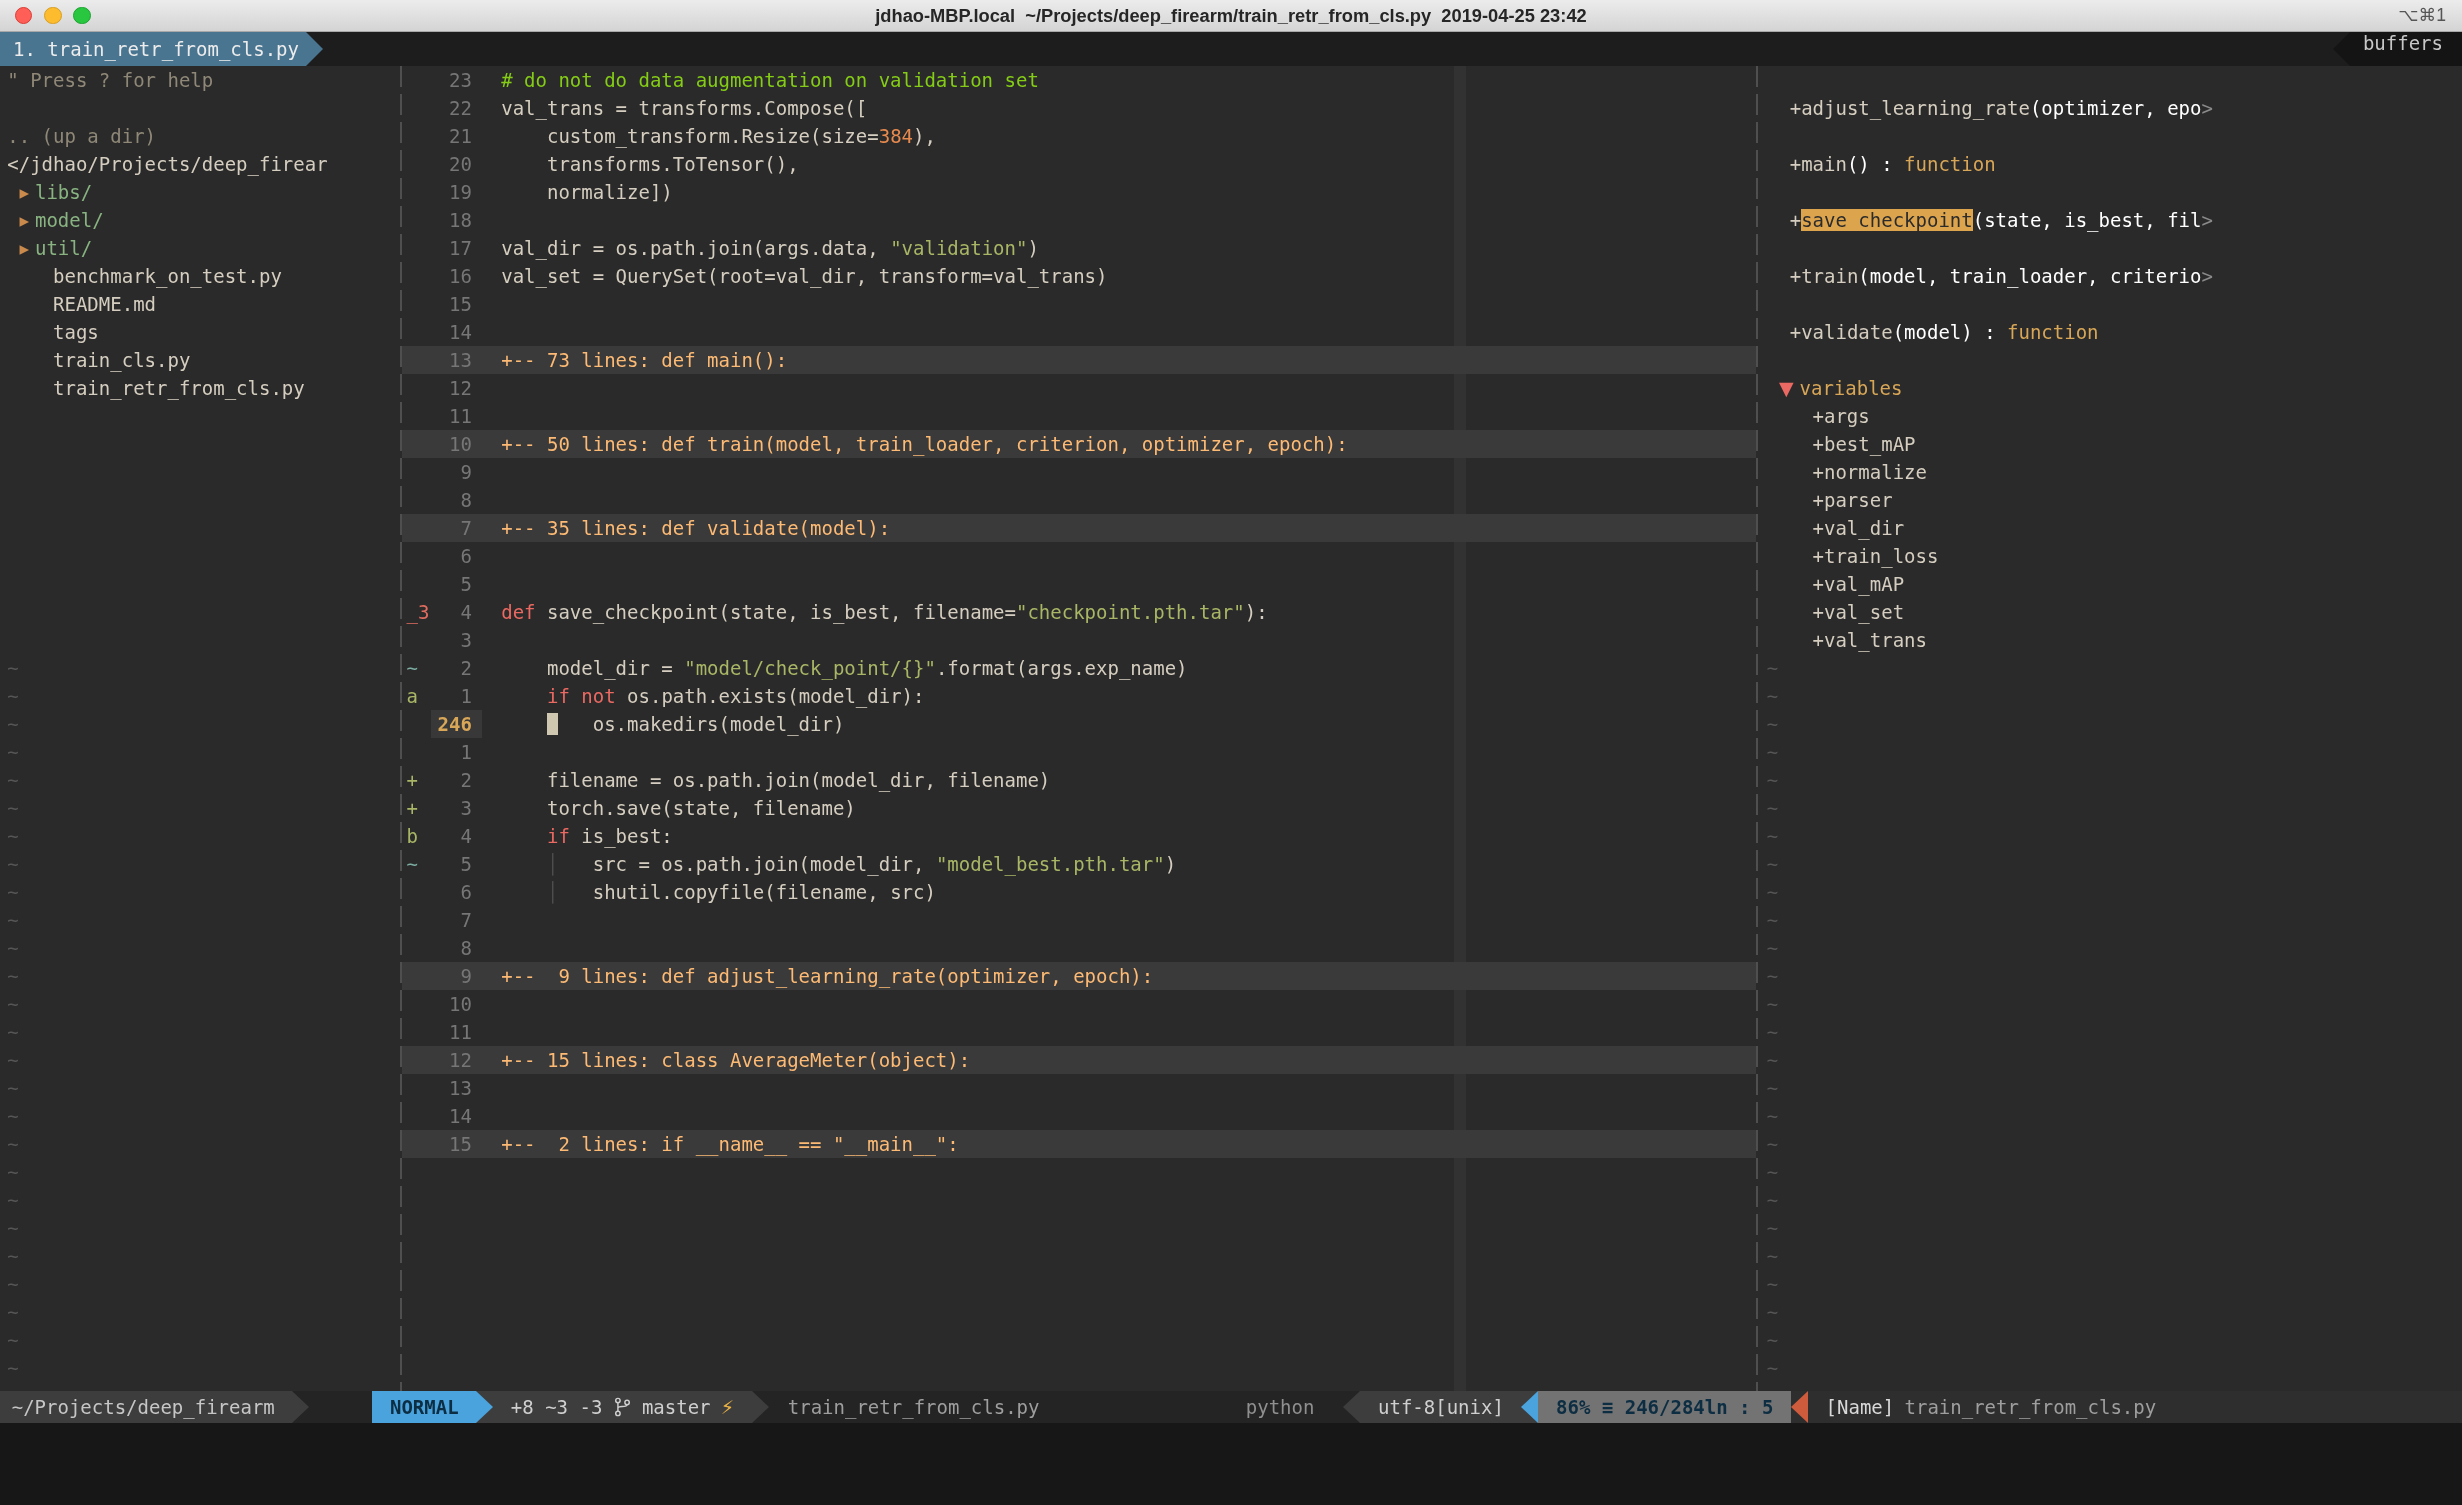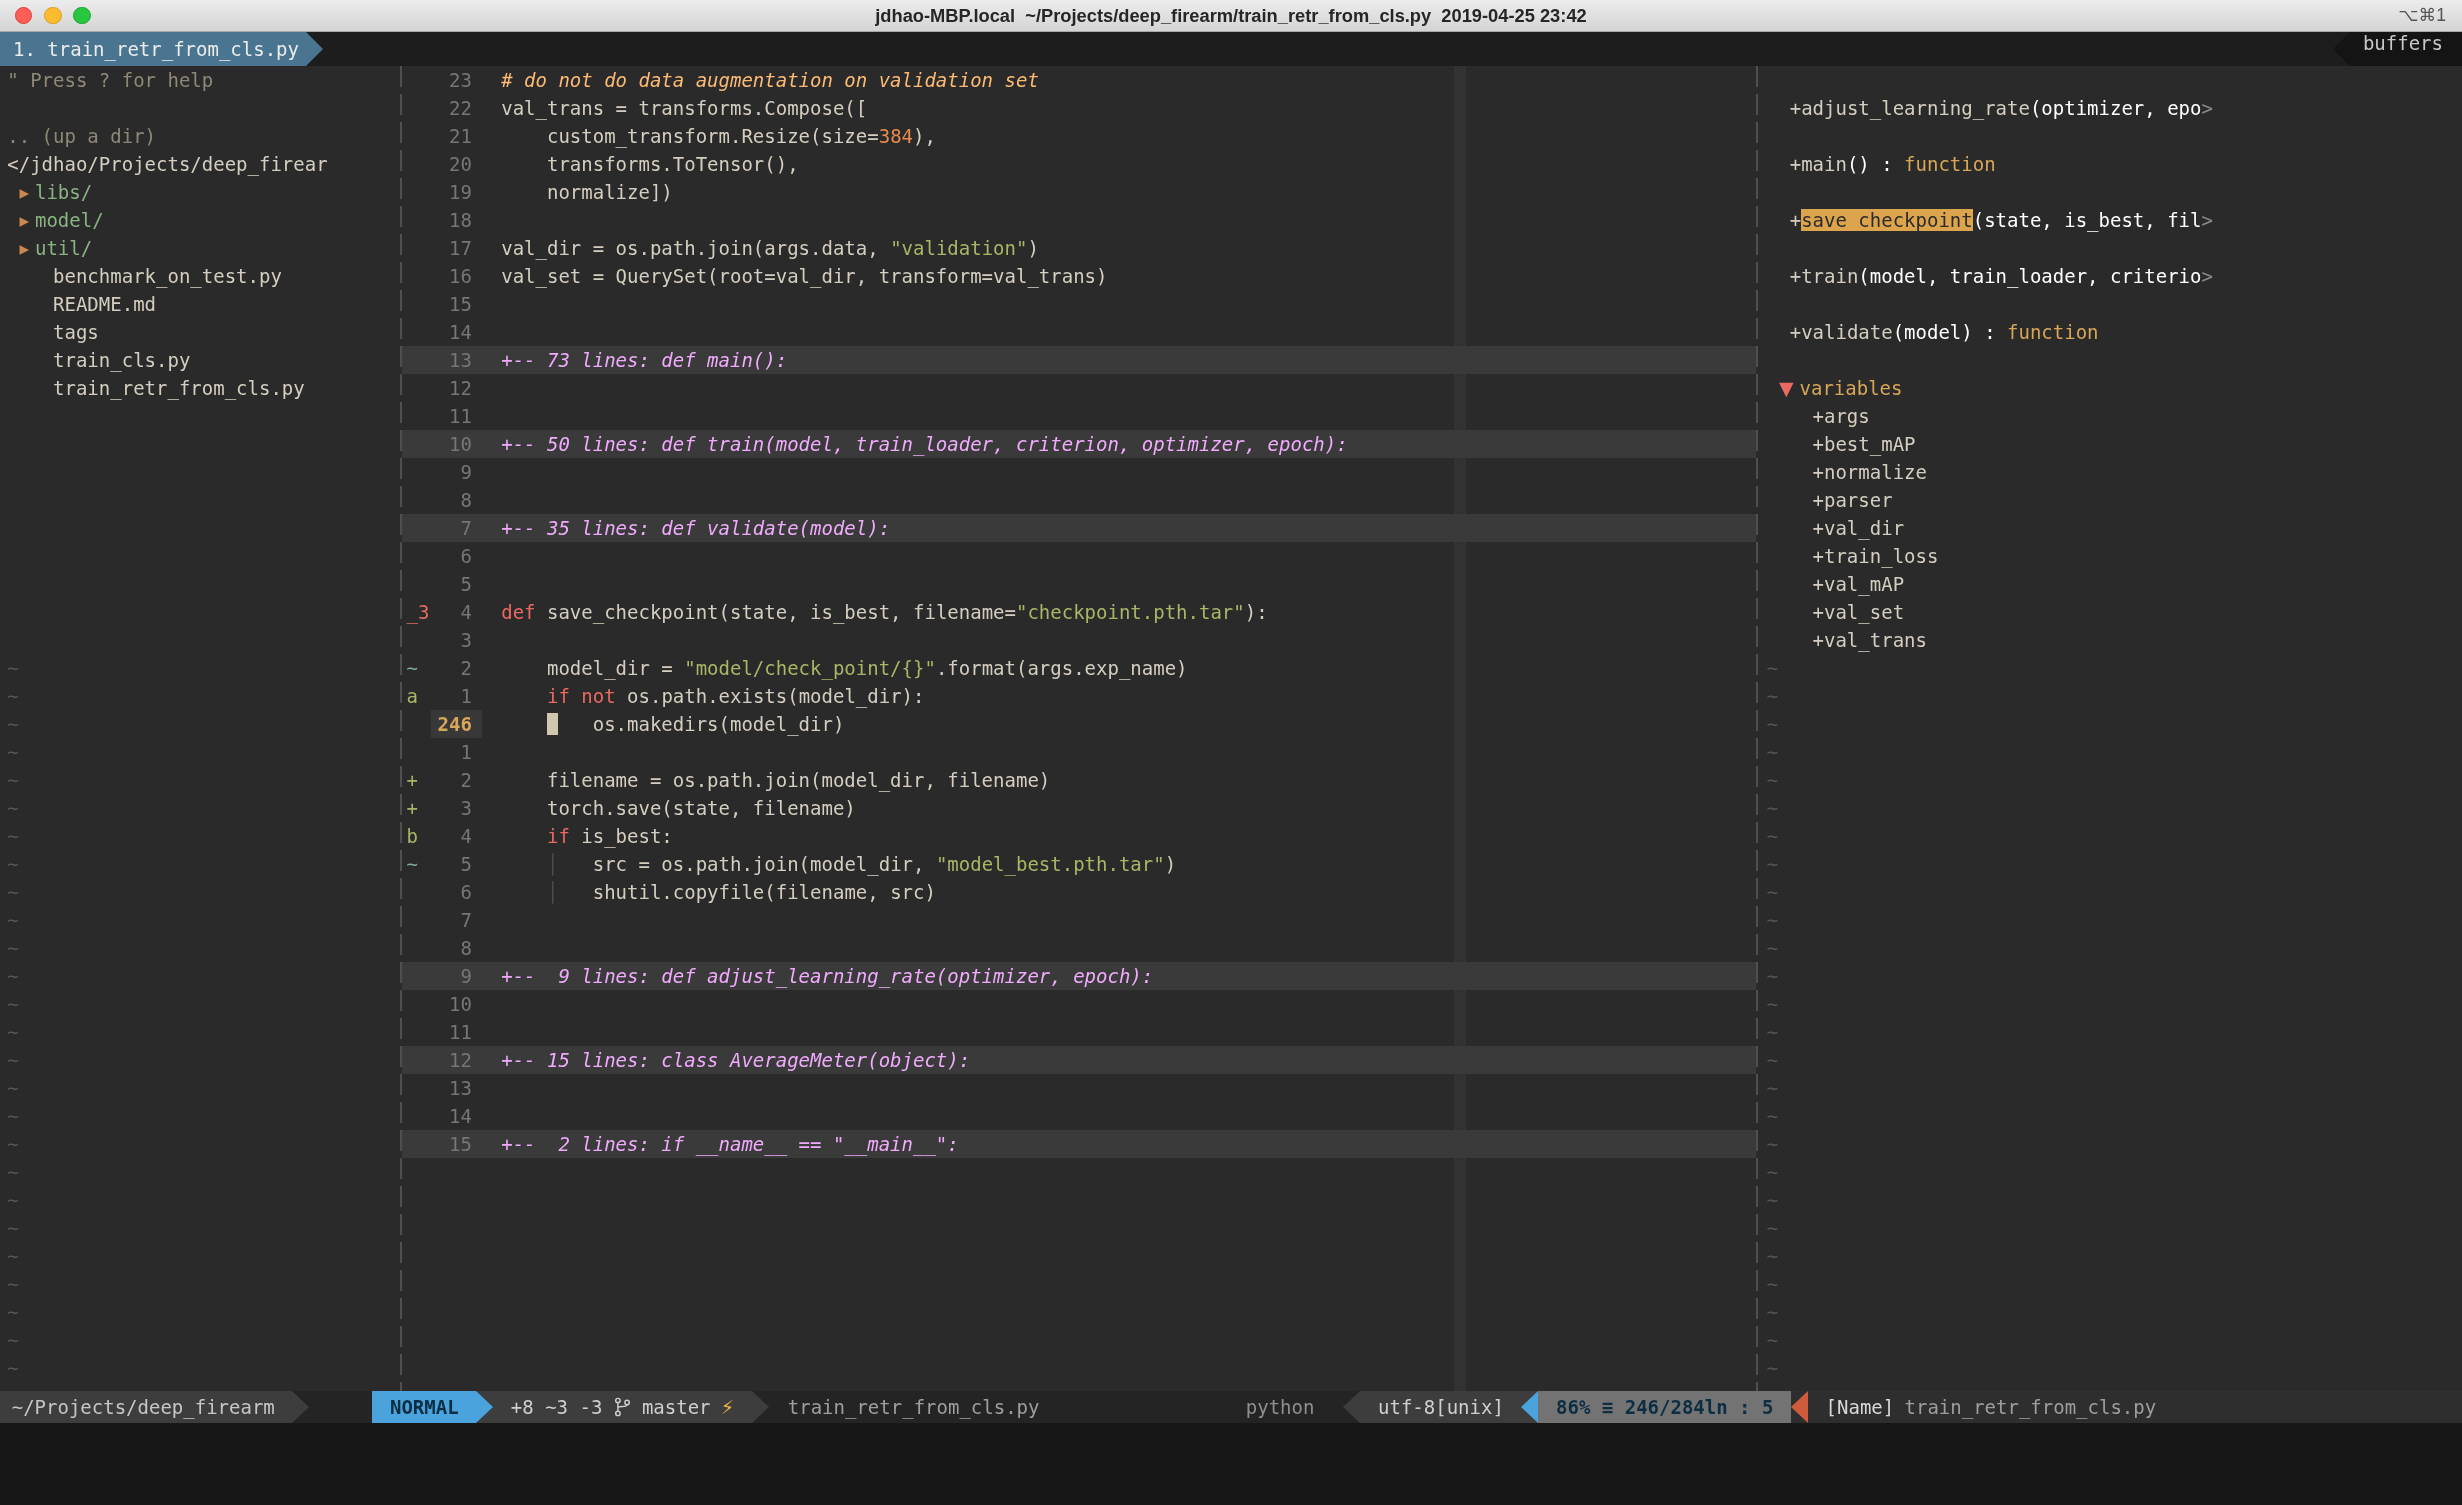--- a/index.html
+++ b/index.html
@@ -38,23 +38,23 @@
   .colorcolumn{position:absolute;top:0;bottom:0;left:1052px;width:11.7px;background:#323232;z-index:0}
   .row{height:28px;line-height:28px;display:flex;white-space:pre;position:relative;z-index:1;overflow:hidden}
   .row.fold{background:#3a3a3a}
   .sign{flex:0 0 29px;padding-left:4.4px}
   .sg-r{color:#e06c60}
   .sg-a{color:#a9b665}
   .sg-c{color:#7daea3}
   .lnum{flex:0 0 51px;text-align:right;padding-right:10.3px;color:#767676}
   .row.cur .lnum{text-align:right;padding-left:2.9px;color:#d8a657;font-weight:bold;background:#383838}
   .code{flex:1;padding-left:19px;overflow:hidden}
-  .fold .code{color:#f0abfc;font-style:italic}
+  .fold .code{color:#fdba74;}
   .tok-fg{color:#d5cec0}
-  .tok-com{color:#fdba74;font-style:italic}
+  .tok-com{color:#84cc16;}
   .tok-kw{color:#ea6962}
   .tok-str{color:#a9b665}
   .tok-num{color:#e78a4e}
   .tok-guide{color:#4d4d4d}
   .tok-cursor{background:#d0c7b0;color:#2a2a2a}
   .tagbar{flex:0 0 704px;overflow:hidden;padding-left:8.8px}
   .tg-row{height:28px;line-height:28px;white-space:pre;overflow:hidden}
   .tg-fg{color:#d5cec0}
   .tg-dim{color:#ffffff}
   .tg-kind{color:#d8a657}

